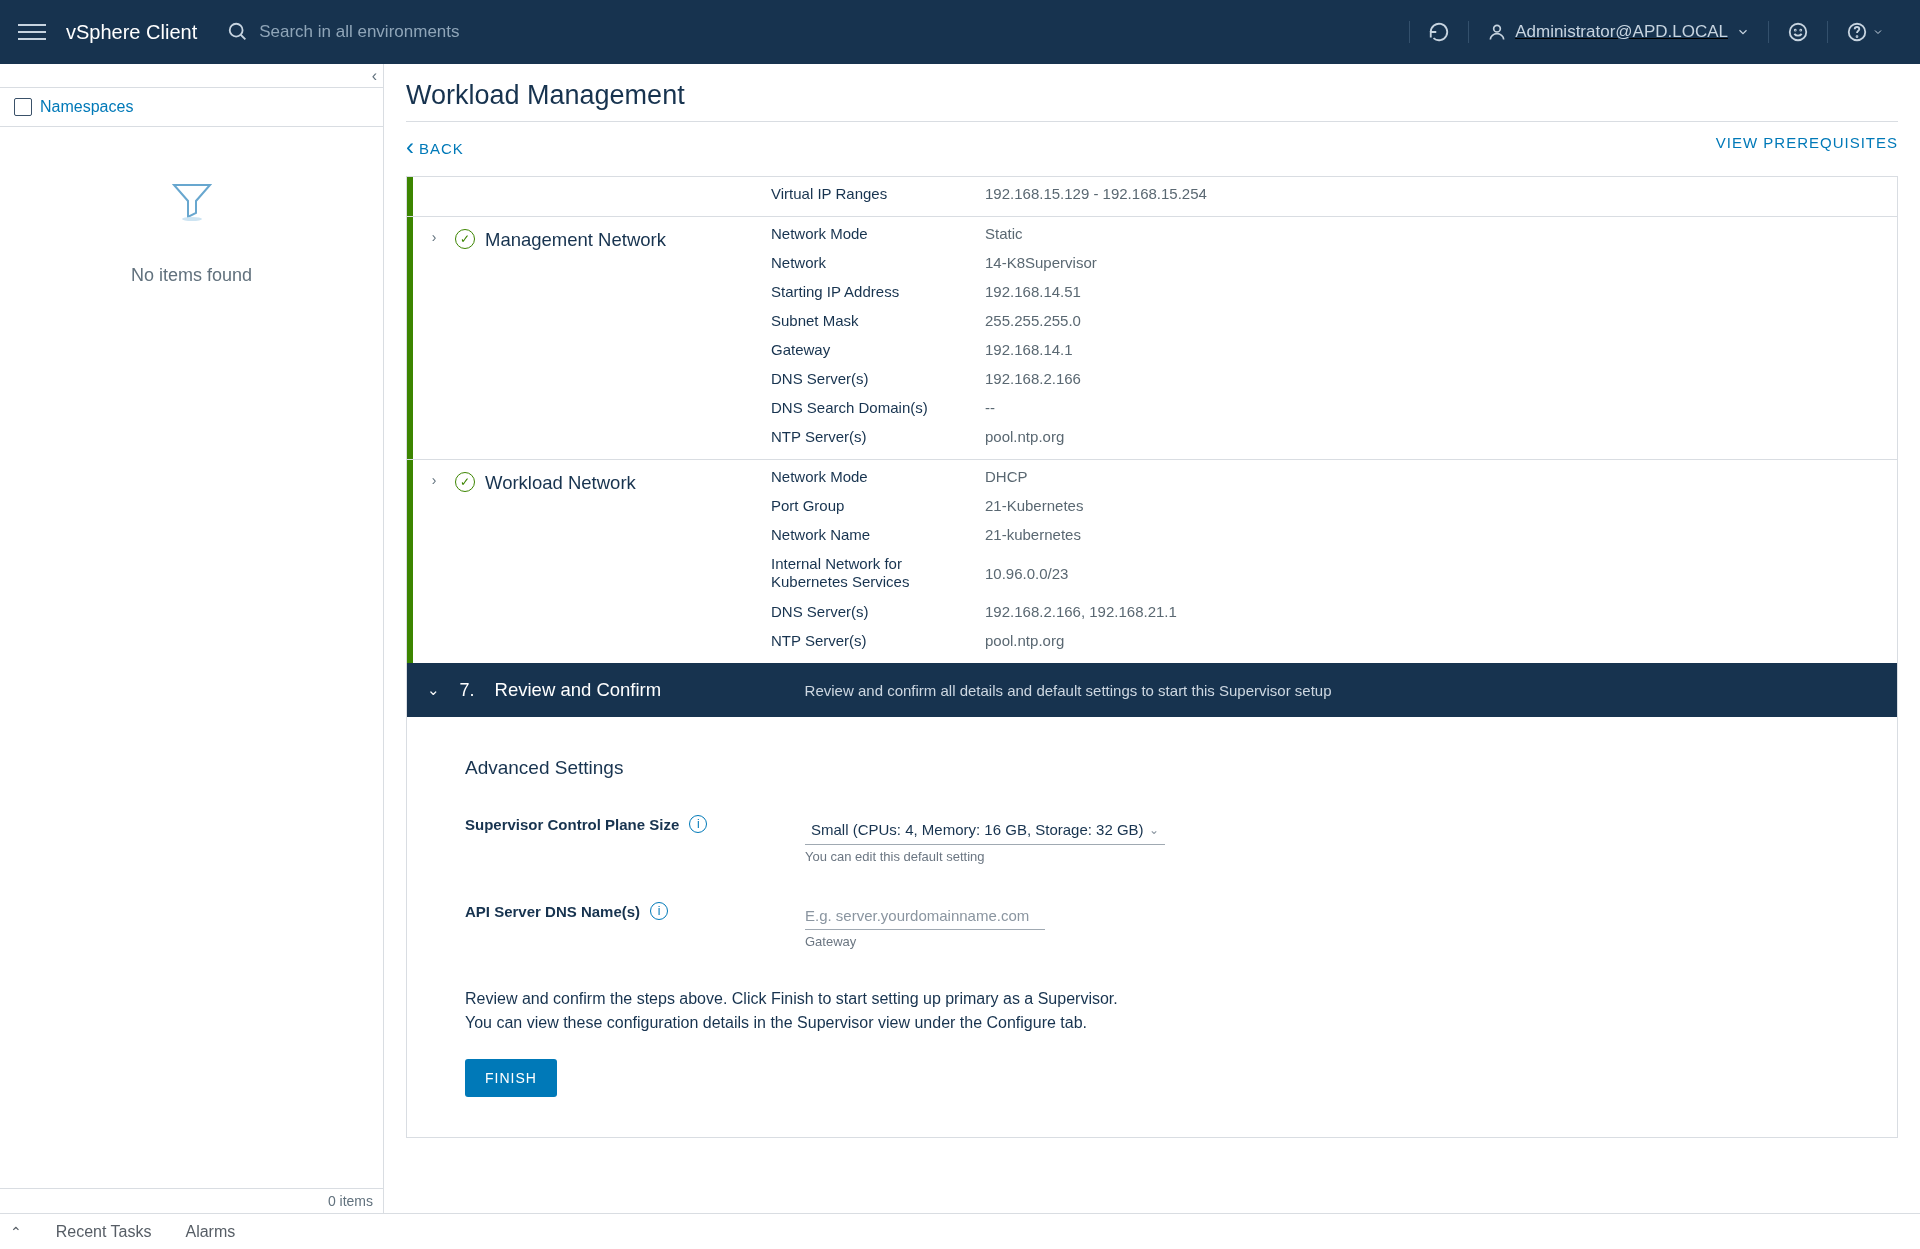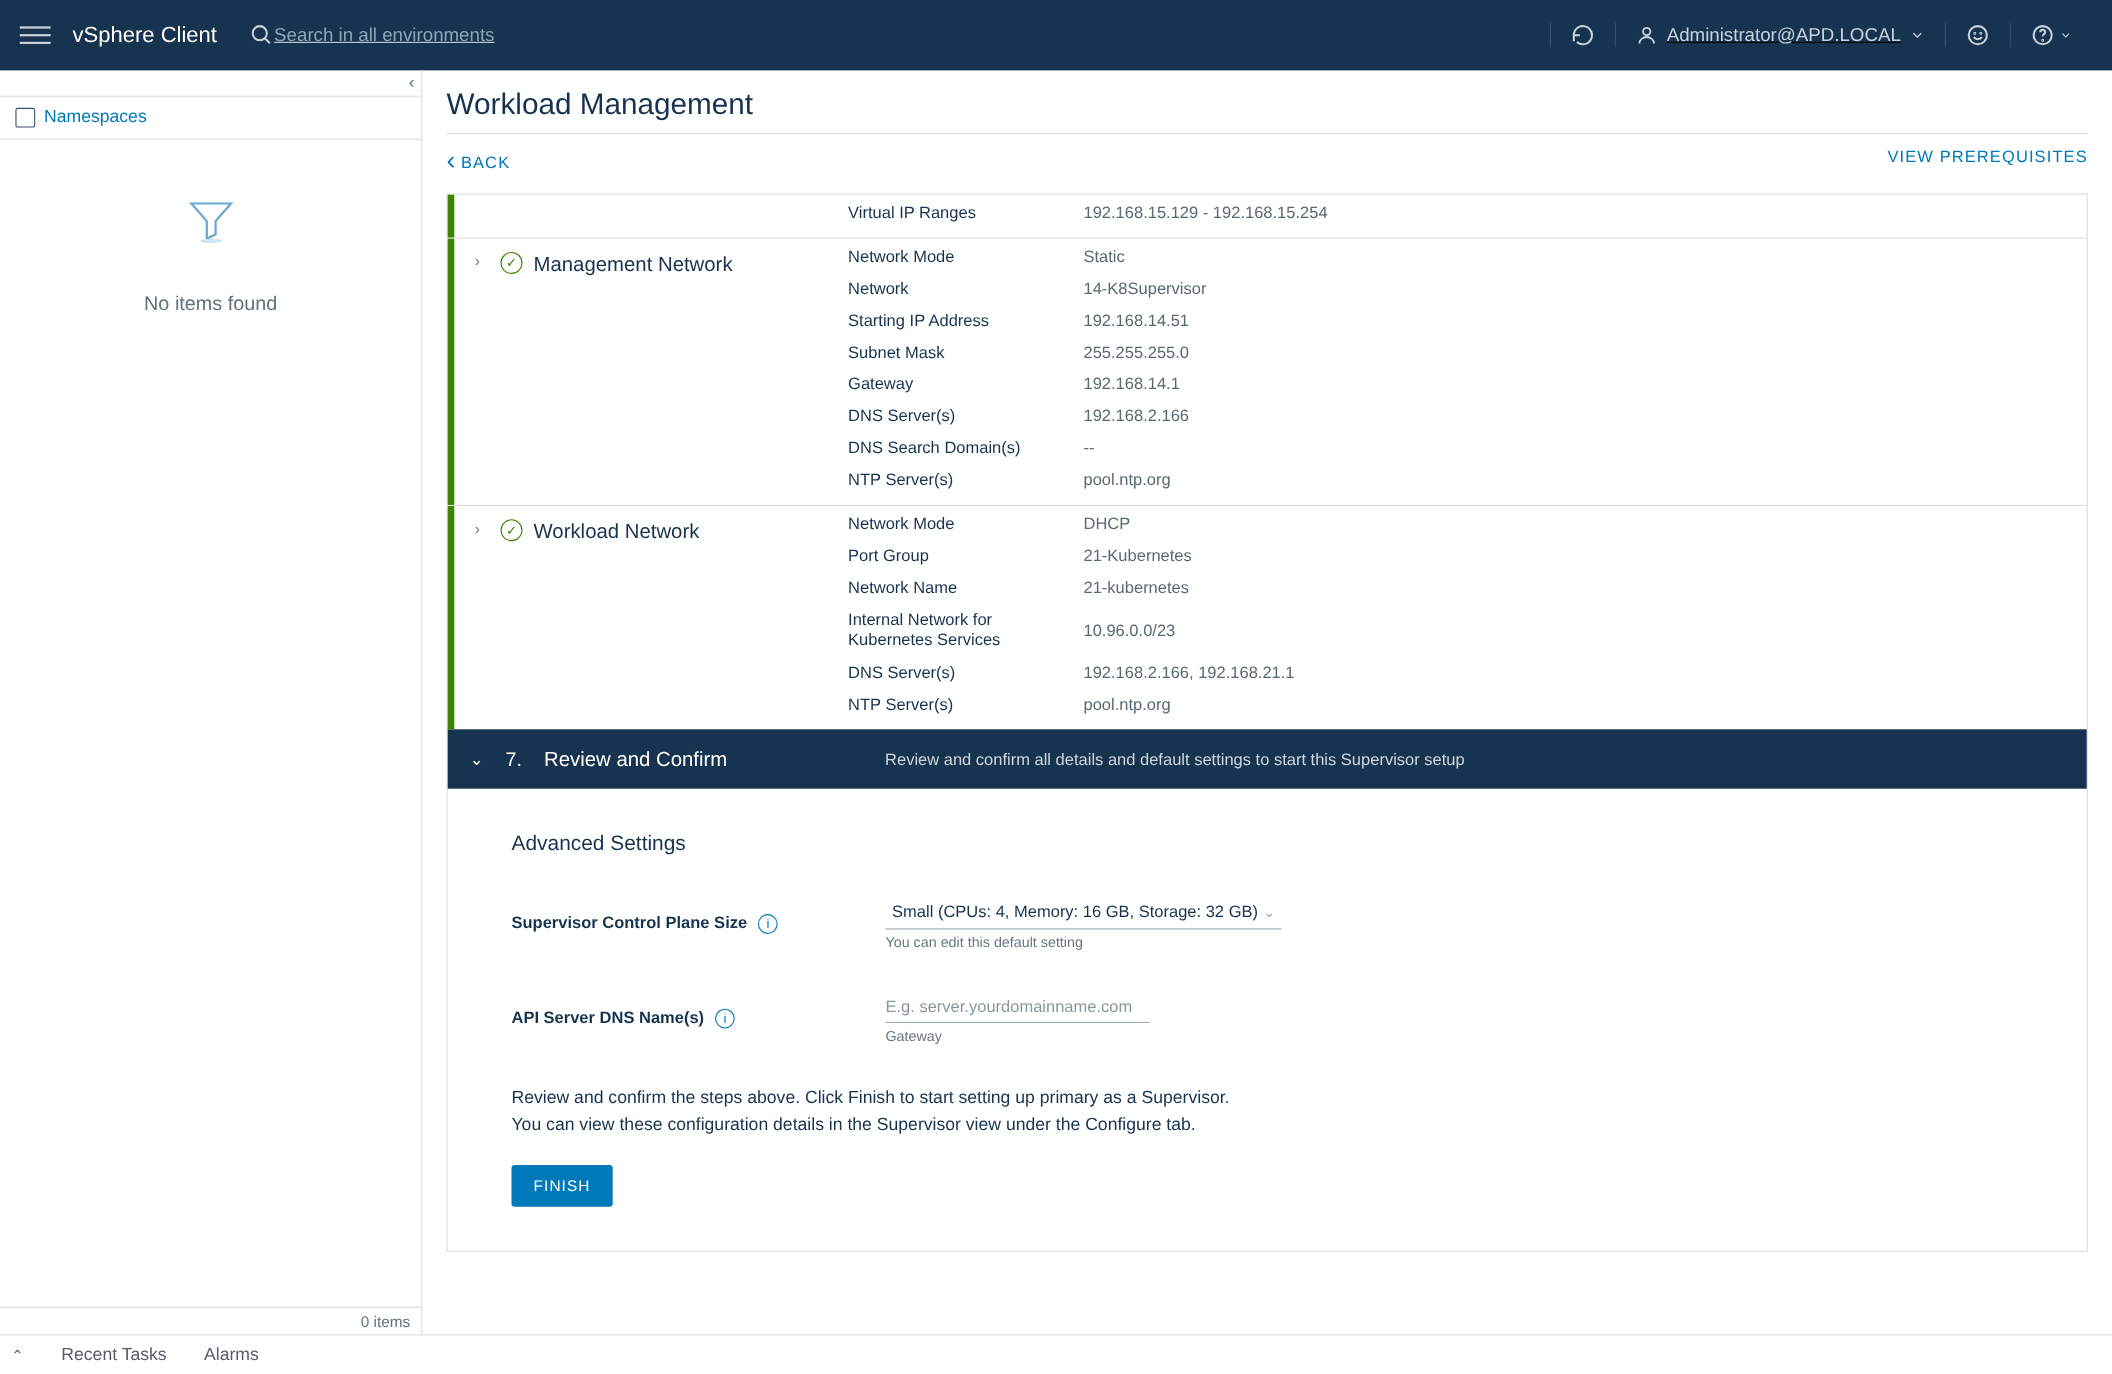--- a/index.html
+++ b/index.html
@@ -9,22 +9,22 @@
 .topbar {
   height: 64px; background: #17334f; display: flex; align-items: center;
   padding: 0 18px;
 }
 .topbar .hamburger { width: 28px; height: 28px; display:flex; flex-direction:column; justify-content:center; gap:5px; cursor:pointer; }
 .topbar .hamburger span { height:2px; background:#c7d4e0; }
 .topbar .brand { color:#fff; font-size:20px; margin-left:20px; font-weight:400; }
 .topbar .search-wrap { display:flex; align-items:center; margin-left:30px; flex:1; }
 .topbar .search-wrap svg { stroke:#c7d4e0; }
 .topbar .search-input {
-  background:transparent; border:none; color:#c7d4e0; 
-  font-size:17px; width:400px; outline:none;text-decoration:underline;
+  background:transparent; border:none; color:#c7d4e0; margin-left:10px;
+  font-size:17px; width:400px; outline:none;
 }
 .topbar .search-input::placeholder { color:#8fa5b8; }
 .topbar .right { display:flex; align-items:stretch;text-decoration:underline; }
 .hdr-btn { display:flex; align-items:center; padding:0 18px; border-left:1px solid #33506c; color:#c7d4e0; cursor:pointer; }
 .hdr-btn svg { stroke:#c7d4e0; }
 .user-label { margin:0 8px; font-size:17px; }
 
 
 .body { display:flex; height:calc(1249px - 64px - 36px); }
 .side-wrap { width:384px; border-right:1px solid #d9dde2; position:relative; display:flex; flex-direction:column; }
@@ -62,21 +62,21 @@
 
 
 .step7-hd { background:#17334f; display:flex; align-items:center; padding:16px 20px; }
 .step7-hd .chev { color:#fff; margin-right:20px; font-size:15px; cursor:pointer; }
 .step7-hd .num { color:#fff; font-size:18px; margin-right:20px; }
 .step7-hd .tit { color:#fff; font-size:18.5px; width:310px; }
 .step7-hd .desc { color:#cdd7e1; font-size:15px; }
 
 .adv { padding:40px 20px 40px 58px; }
 .adv-title { font-size:19px; color:#17334f; margin-bottom:36px; }
-.adv-row { display:flex; align-items:center; margin-bottom:38px; }
+.adv-row { display:flex; align-items:flex-start; margin-bottom:38px; }
 .adv-label { width:340px; display:flex; align-items:center; gap:10px; font-size:15px; color:#17334f; font-weight:600; }
 .info-icon { width:18px; height:18px; border-radius:50%; border:1.5px solid #0079b8; color:#0079b8; font-size:12px; display:flex; align-items:center; justify-content:center; font-weight:normal; }
 .adv-field { width:360px; }
 .sel-box { border-bottom:1px solid #a0a9b2; height:30px; display:flex; align-items:center; justify-content:space-between; padding:0 6px; cursor:pointer; }
 .sel-box .val { font-size:15px; color:#17334f; }
 .sel-box .dd { color:#8a95a0; font-size:12px; }
 .helper { font-size:13px; color:#6b7682; margin-top:4px; }
 .txt-input { width:240px; border:none; border-bottom:1px solid #a0a9b2; height:28px; font-size:15px; outline:none; }
 .txt-input::placeholder { color:#8a95a0; }
 

